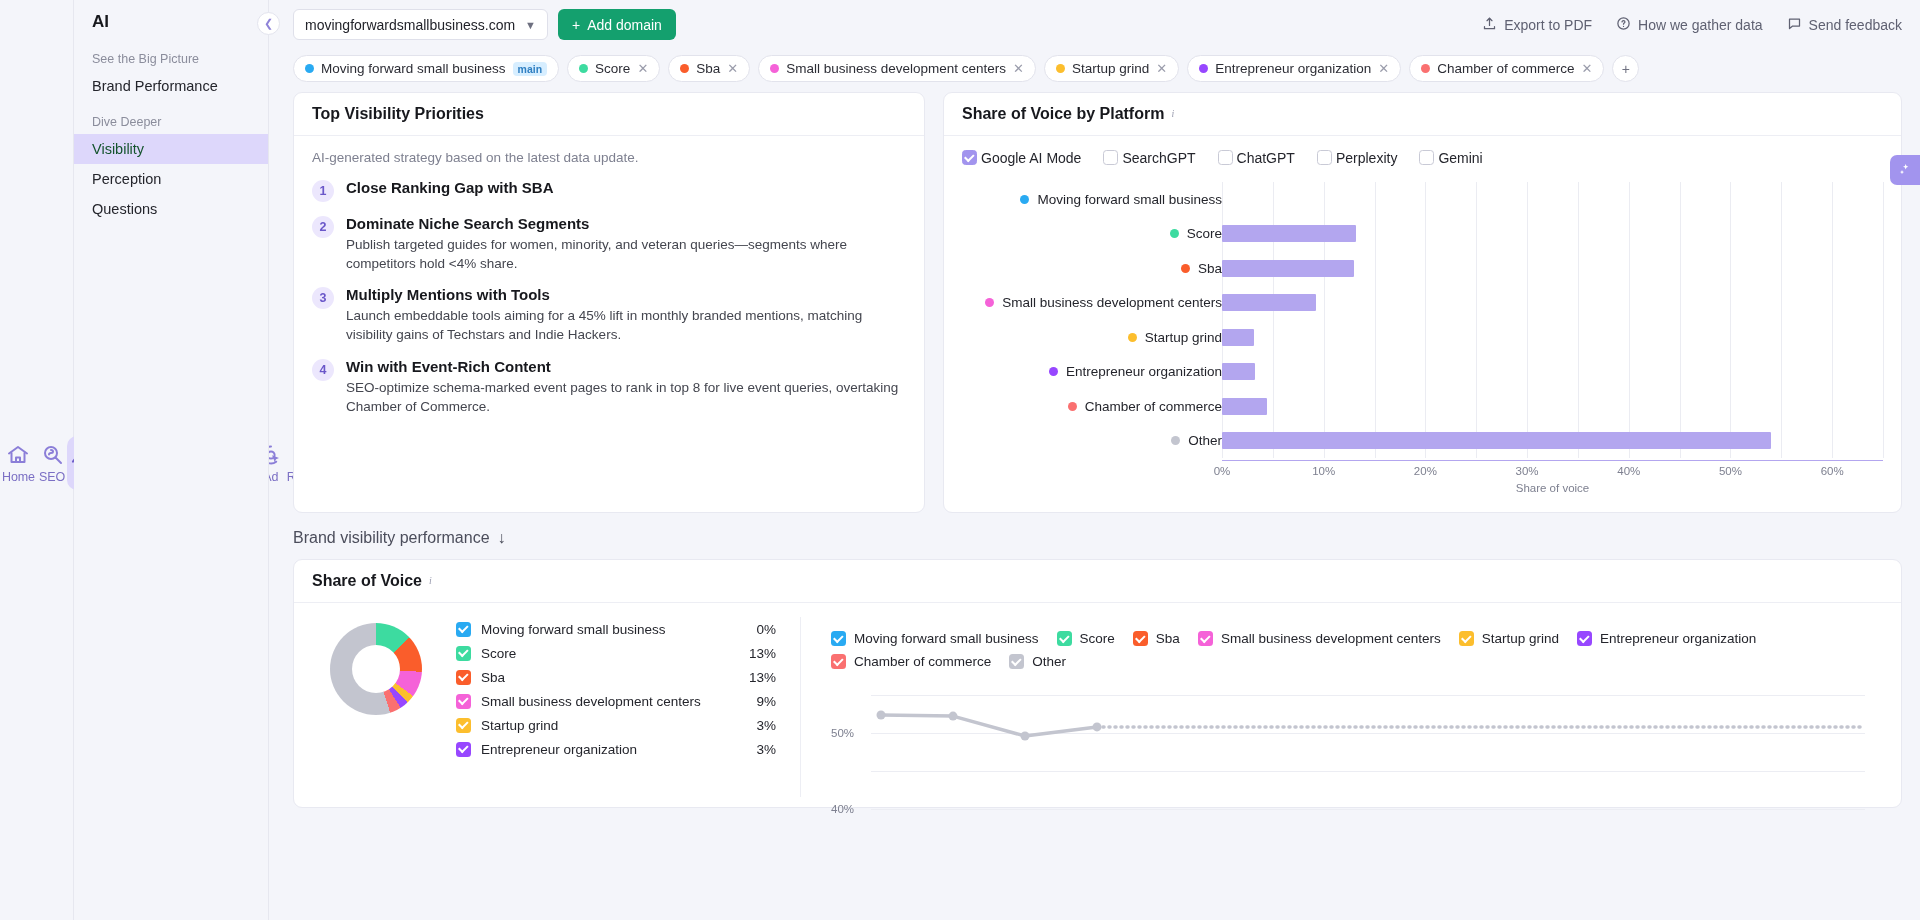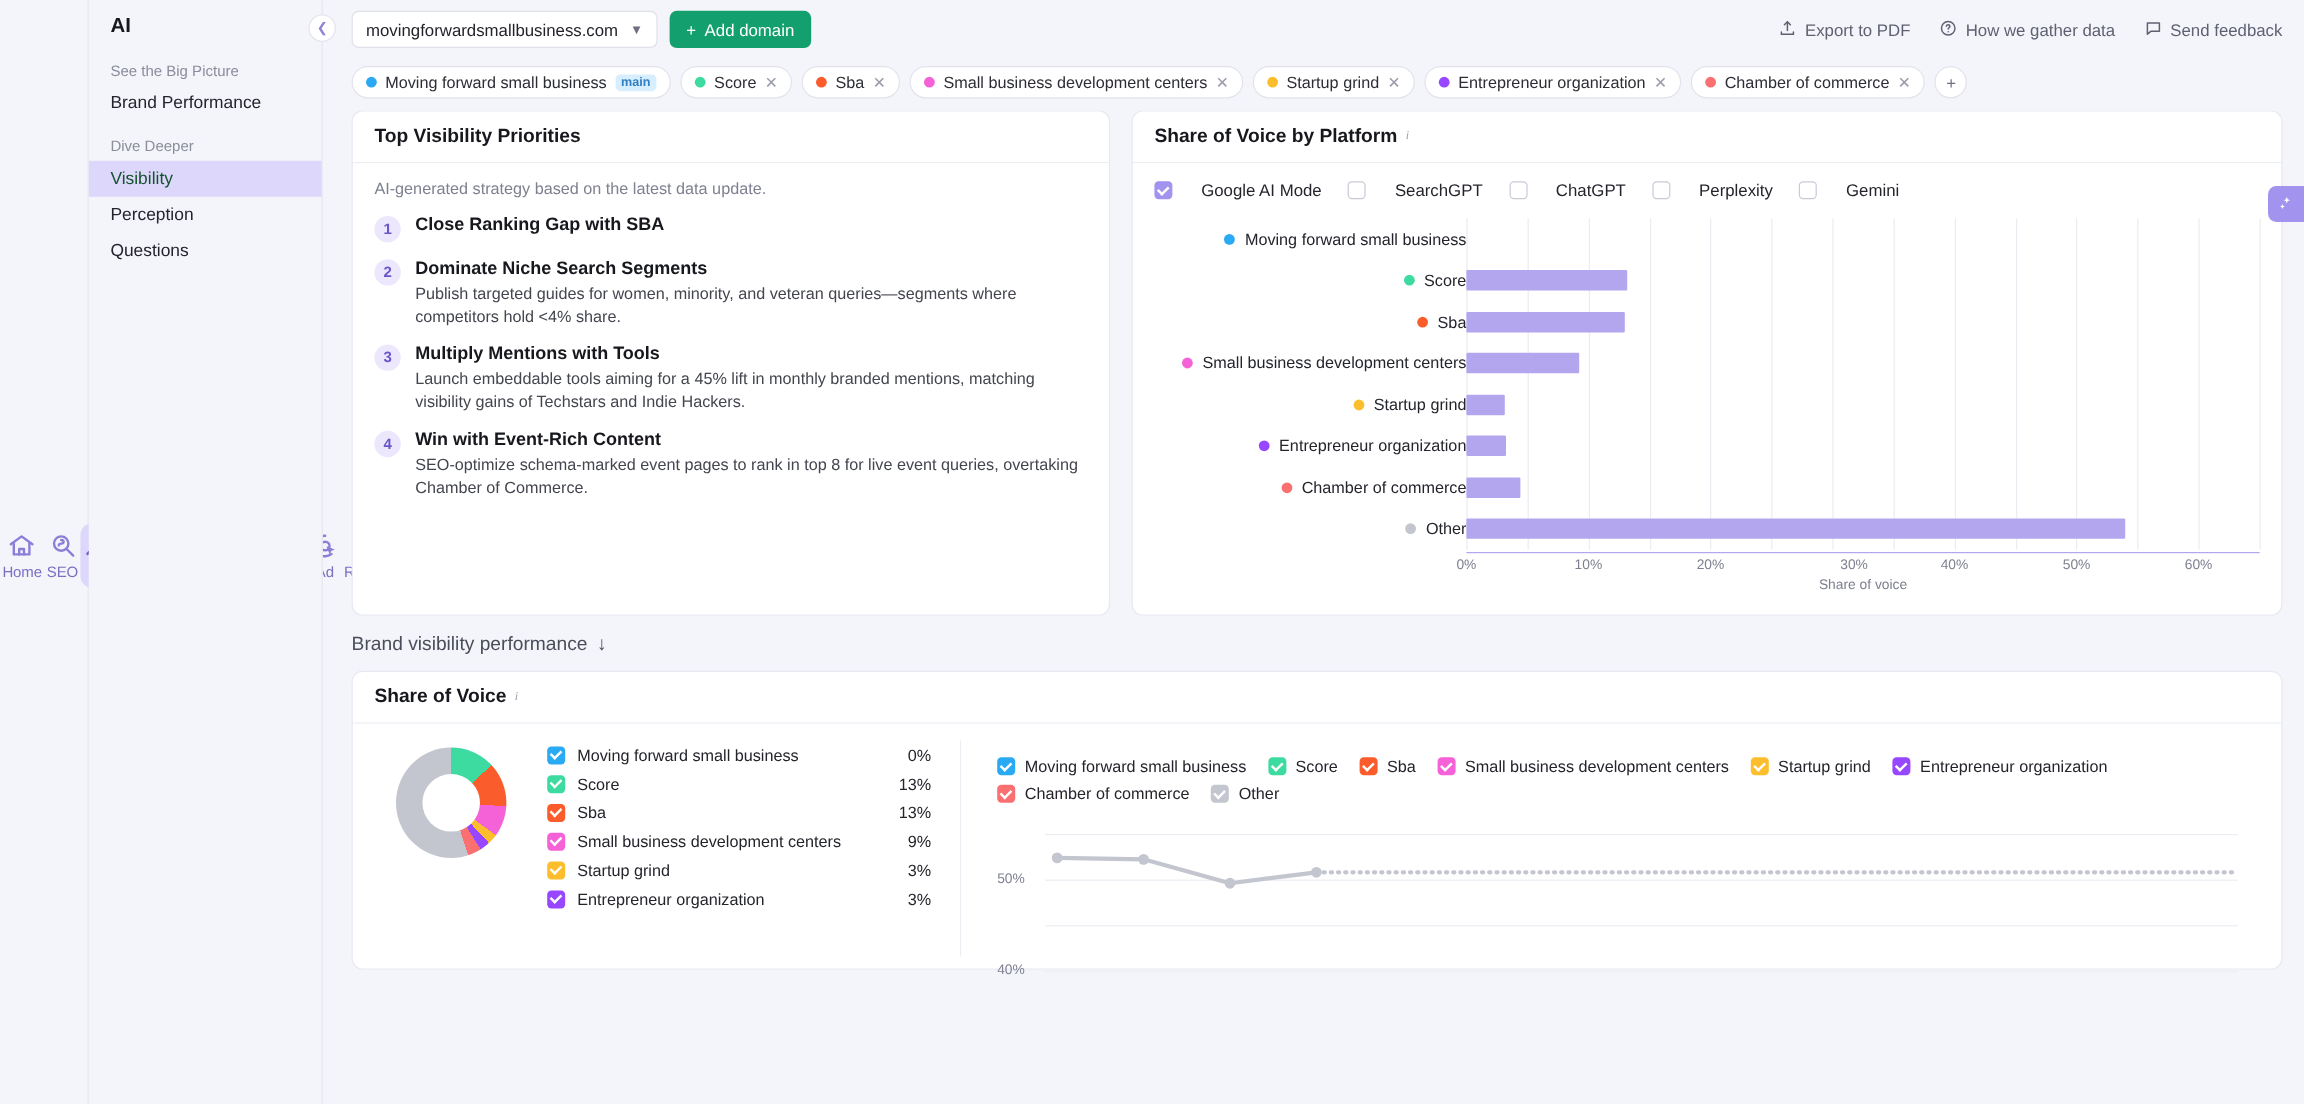--- a/index.html
+++ b/index.html
@@ -135,21 +135,21 @@
     width: 22px; height: 22px; flex: 0 0 22px; border-radius: 50%;
     background: #ece7fd; color: #6a57c9; font-size: 12.5px;
     display: flex; align-items: center; justify-content: center;
     margin-top: 1px; font-weight: 600;
   }
   .prio-title { font-size: 15px; font-weight: 700; color: #17181d; margin-bottom: 3px; }
   .prio-desc { font-size: 13.5px; color: #44464f; line-height: 1.42; }
 
   
   .plats { display: flex; align-items: center; gap: 22px; padding: 4px 0 10px; }
-  .plat { display: flex; align-items: flex-end; gap: 24px; font-size: 14px; color: #24252c; cursor: pointer; }
+  .plat { display: flex; align-items: flex-start; gap: 4px; font-size: 14px; color: #24252c; cursor: pointer; }
   .cb {
     width: 15px; height: 15px; border-radius: 3.5px;
     border: 1.5px solid #c9cad6; background: #fff; flex: 0 0 15px;
     display: flex; align-items: center; justify-content: center;
   }
   .cb.on { background: #a294ee; border-color: #a294ee; }
   .cb.on::after {
     content: ""; width: 7px; height: 3.5px;
     border-left: 2px solid #fff; border-bottom: 2px solid #fff;
     transform: rotate(-45deg) translate(0.5px,-1px);
@@ -559,21 +559,21 @@
                       </div>
                       <div class="hbar-row">
                         <div class="hbar" style="width: 83.0769%; background: rgb(179, 166, 239);"></div>
                       </div>
                     </div>
                 </div>
                 <div class="hbar-axis" id="hbar-axis">
                     <span class="tick" style="left: 0%;">0%</span>
                     <span class="tick" style="left: 15.3846%;">10%</span>
                     <span class="tick" style="left: 30.7692%;">20%</span>
-                    <span class="tick" style="left: 46.1538%; margin-left: 18px;">30%</span>
+                    <span class="tick" style="left: 46.1538%;">30%</span>
                     <span class="tick" style="left: 61.5385%;">40%</span>
                     <span class="tick" style="left: 76.9231%;">50%</span>
                     <span class="tick" style="left: 92.3077%;">60%</span>
                   </div>
                 <div class="axis-cap">Share of voice</div>
               </div>
             </div>
           </div>
         </section>
       </div>

